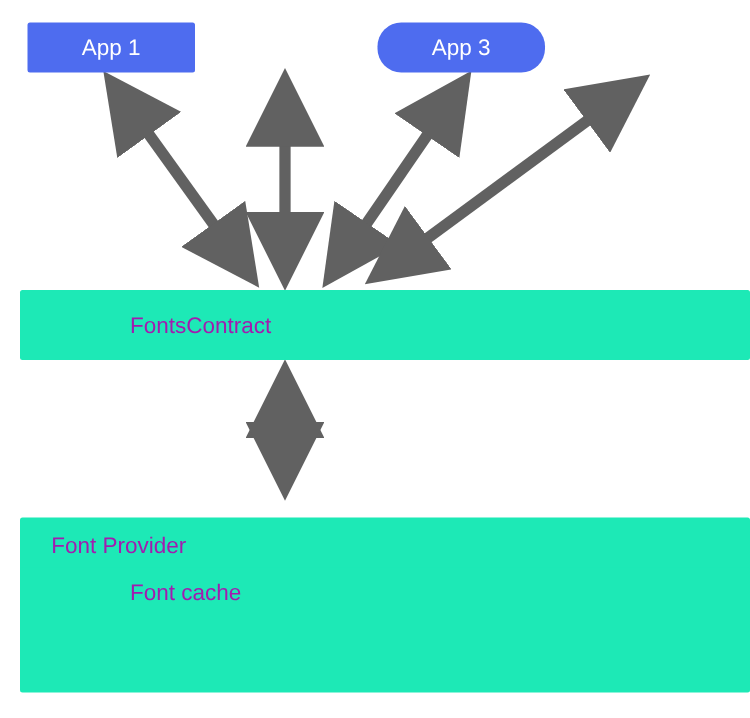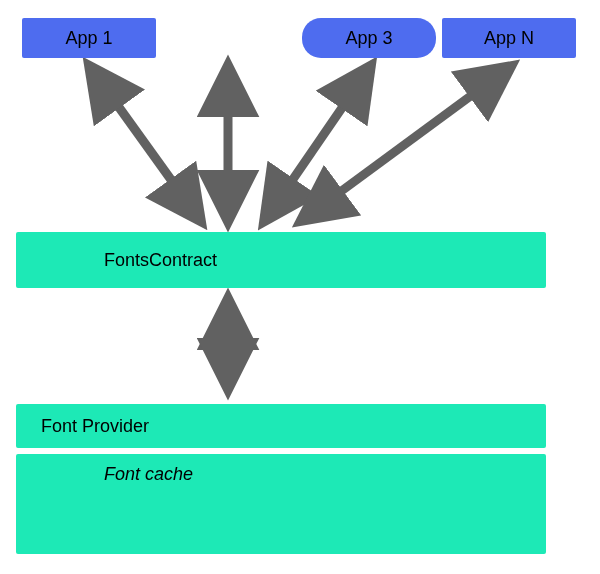--- a/index.html
+++ b/index.html
@@ -24,36 +24,36 @@
   }
   .box {
     position: absolute;
     box-sizing: border-box;
     display: flex;
     align-items: center;
     white-space: nowrap;
   }
   .app {
     background: #4e6cef;
-    color: #000000;
+    color: #ffffff;
     font-size: 18px;
     justify-content: center;
     height: 40px;
     width: 134px;
     border-radius: 2px;
   }
   .wideblock {
     background: #1de9b6;
-    color: #000000;
+    color: #a21caf;
     font-size: 18px;
     justify-content: flex-start;
     padding-left: 88px;
     height: 58px;
     left: 16px;
-    width: 530px;
+    width: 584px;
     border-radius: 2px;
   }
   .narrow {
     height: 44px;
     padding-left: 88px;
   }
   .tall {
     height: 100px;
     padding-left: 88px;
   }
@@ -77,29 +77,26 @@
       <line x1="228" y1="300" x2="228" y2="388"></line>
     </g>
   </svg>
 
   <div class="box app" style="left:22px;  top:18px;">
       <span>App 1</span>
     </div>
   <div class="box app" style="left:302px; top:18px;border-radius:19px;">
       <span>App 3</span>
     </div>
-  <div class="box app" style="left:442px; top:18px;">
-      <span>App N</span>
-    </div>
 
   <div class="box wideblock" style="top:232px; height:56px;">
     <span>FontsContract</span>
   </div>
 
-  <div class="box wideblock narrow" style="top:404px;padding-left:25px;">
+  <div class="box wideblock narrow" style="top:414px;padding-left:25px;">
     <span>Font Provider</span>
   </div>
 
-  <div class="box wideblock tall" style="top:454px; align-items:flex-start; padding-top:10px;font-style:italic;">
+  <div class="box wideblock tall" style="top:454px; align-items:flex-start; padding-top:10px;">
     <span>Font cache</span>
   </div>
 
 </div>
 
 </body></html>

